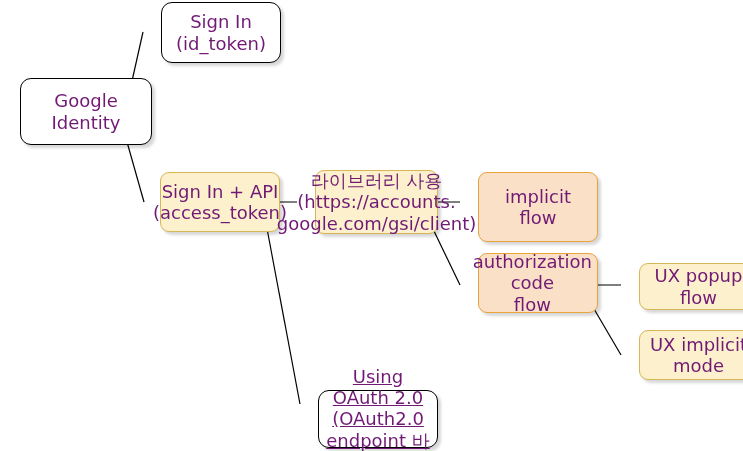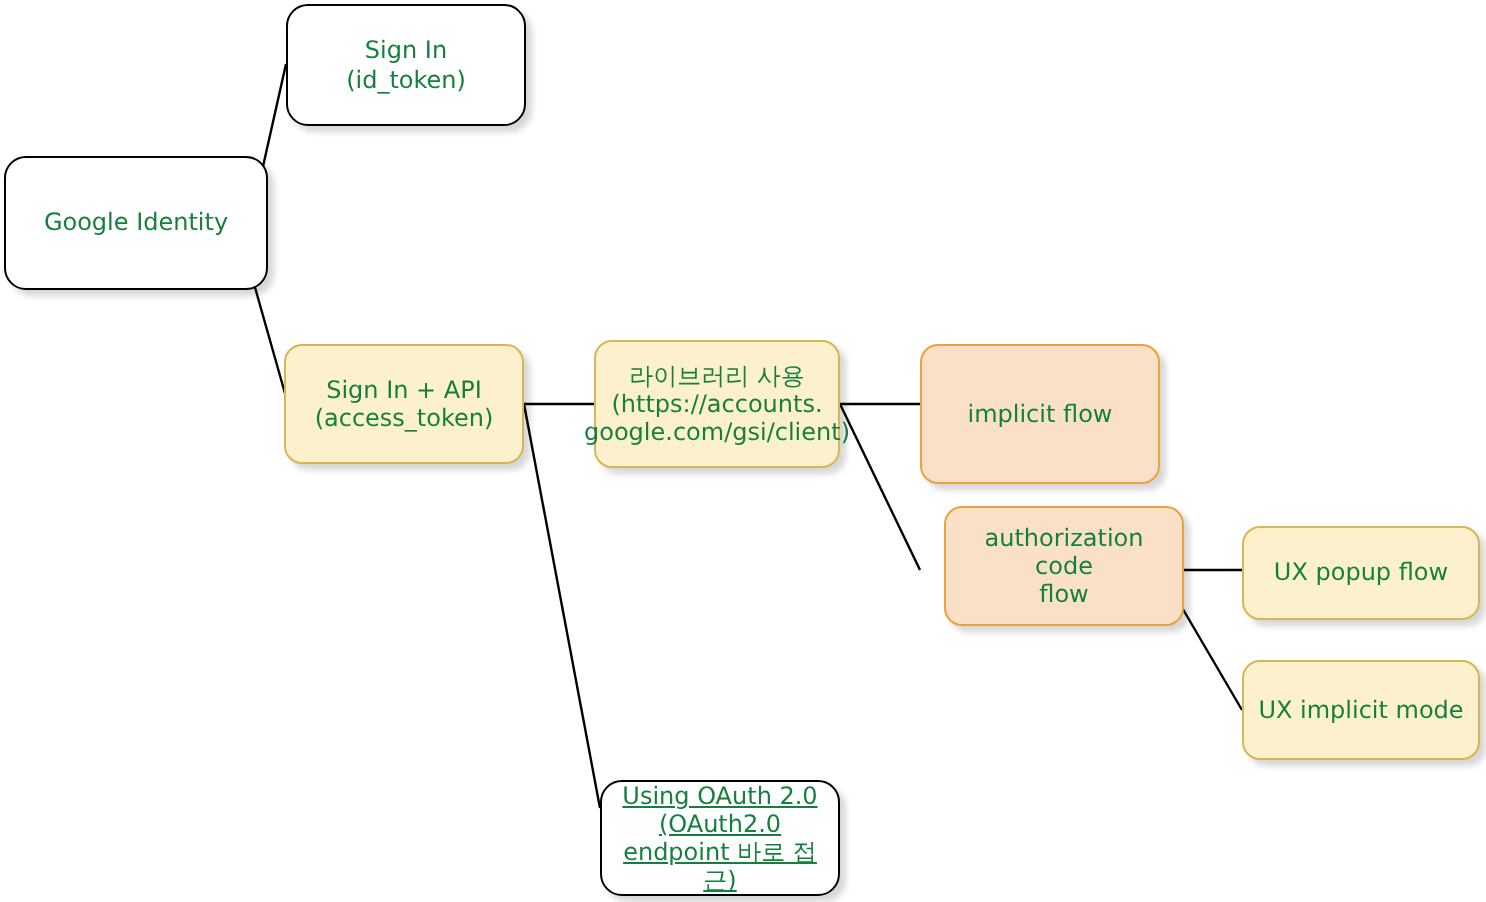--- a/index.html
+++ b/index.html
@@ -28,26 +28,27 @@
   .node {
     position: absolute;
     box-sizing: border-box;
     display: flex;
     align-items: center;
     justify-content: center;
     text-align: center;
     border-radius: 9px;
     border-width: 1.2px;
     border-style: solid;
-    font-size: 12px;
+    font-size: 18px;
     line-height: 1.18;
-    color: #15803d;
+    color: #701a75;
     padding: 2px 5px;
     box-shadow: 3px 3px 3px rgba(0,0,0,0.16);
     white-space: pre-line;
+    margin-left: 18px;
   }
   .node.plain {
     background: #ffffff;
     border-color: #000000;
     border-width: 1.3px;
     border-radius: 11px;
   }
   .node.cream {
     background: #fdf1cd;
     border-color: #d6b656;
@@ -77,21 +78,21 @@
   <div id="nodes">
       <div class="node plain" style="left: 2px; top: 78px; width: 132px; height: 67px;"><span class="label">Google Identity</span></div>
       <div class="node plain" style="left: 143px; top: 2px; width: 120px; height: 61px;"><span class="label">Sign In
 (id_token)</span></div>
       <div class="node cream" style="left: 142px; top: 172px; width: 120px; height: 60px;"><span class="label">Sign In + API
 (access_token)</span></div>
       <div class="node cream" style="left: 297px; top: 170px; width: 123px; height: 64px;"><span class="label">라이브러리 사용
 (https://accounts.
 google.com/gsi/client)</span></div>
       <div class="node peach" style="left: 460px; top: 172px; width: 120px; height: 70px;"><span class="label">implicit flow</span></div>
-      <div class="node peach" style="left: 472px; top: 253px; width: 120px; height: 60px;"><span class="label">authorization code
+      <div class="node peach" style="left: 460px; top: 253px; width: 120px; height: 60px; justify-content: flex-end;"><span class="label">authorization code
 flow</span></div>
       <div class="node cream" style="left: 621px; top: 263px; width: 119px; height: 47px;"><span class="label">UX popup flow</span></div>
       <div class="node cream" style="left: 621px; top: 330px; width: 119px; height: 50px;"><span class="label">UX implicit mode</span></div>
       <div class="node plain" style="left: 300px; top: 390px; width: 120px; height: 58px; text-decoration: underline;"><span class="label">Using OAuth 2.0
 (OAuth2.0
 endpoint 바로 접근)</span></div>
     </div>
 </div>
 
 </body></html>

